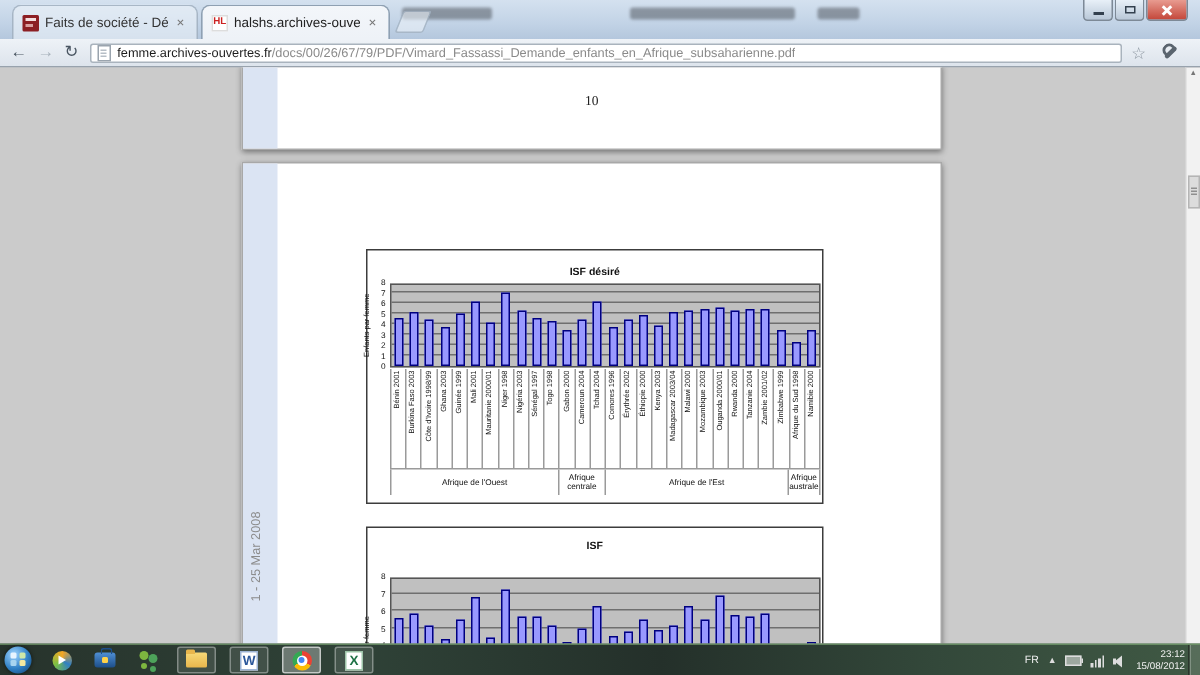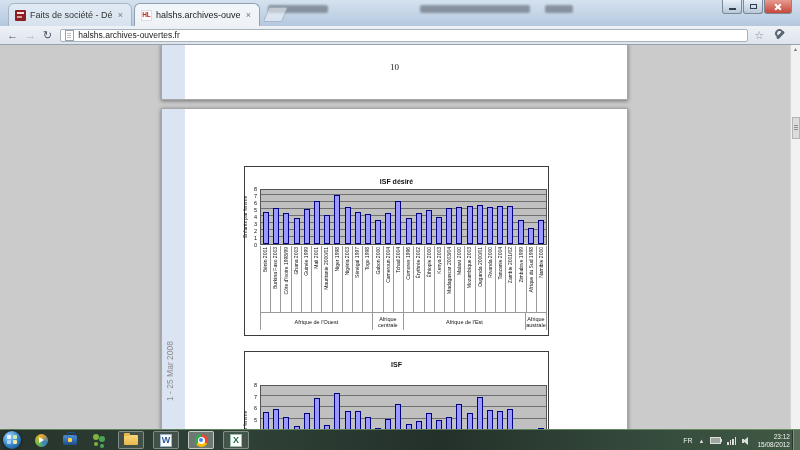--- a/index.html
+++ b/index.html
@@ -195,21 +195,22 @@
     </div>
   </div>
 
   <div class="toolbar">
     <span class="navbtn">←</span>
     <span class="navbtn disabled">→</span>
     <span class="navbtn">↻</span>
     <div class="omnibox">
       <span class="doc-icon"></span>
       <span class="url">
-          <span class="domain">halshs.archives-ouvertes.fr</span>
+          <span class="domain">femme.archives-ouvertes.fr</span>
+          <span class="path">/docs/00/26/67/79/PDF/Vimard_Fassassi_Demande_enfants_en_Afrique_subsaharienne.pdf</span>
         </span>
     </div>
     <span class="star">☆</span>
     <span class="wrench"></span>
   </div>
 
   <div class="content">
 
     <div class="page page1">
       <div class="hal-strip"></div>

